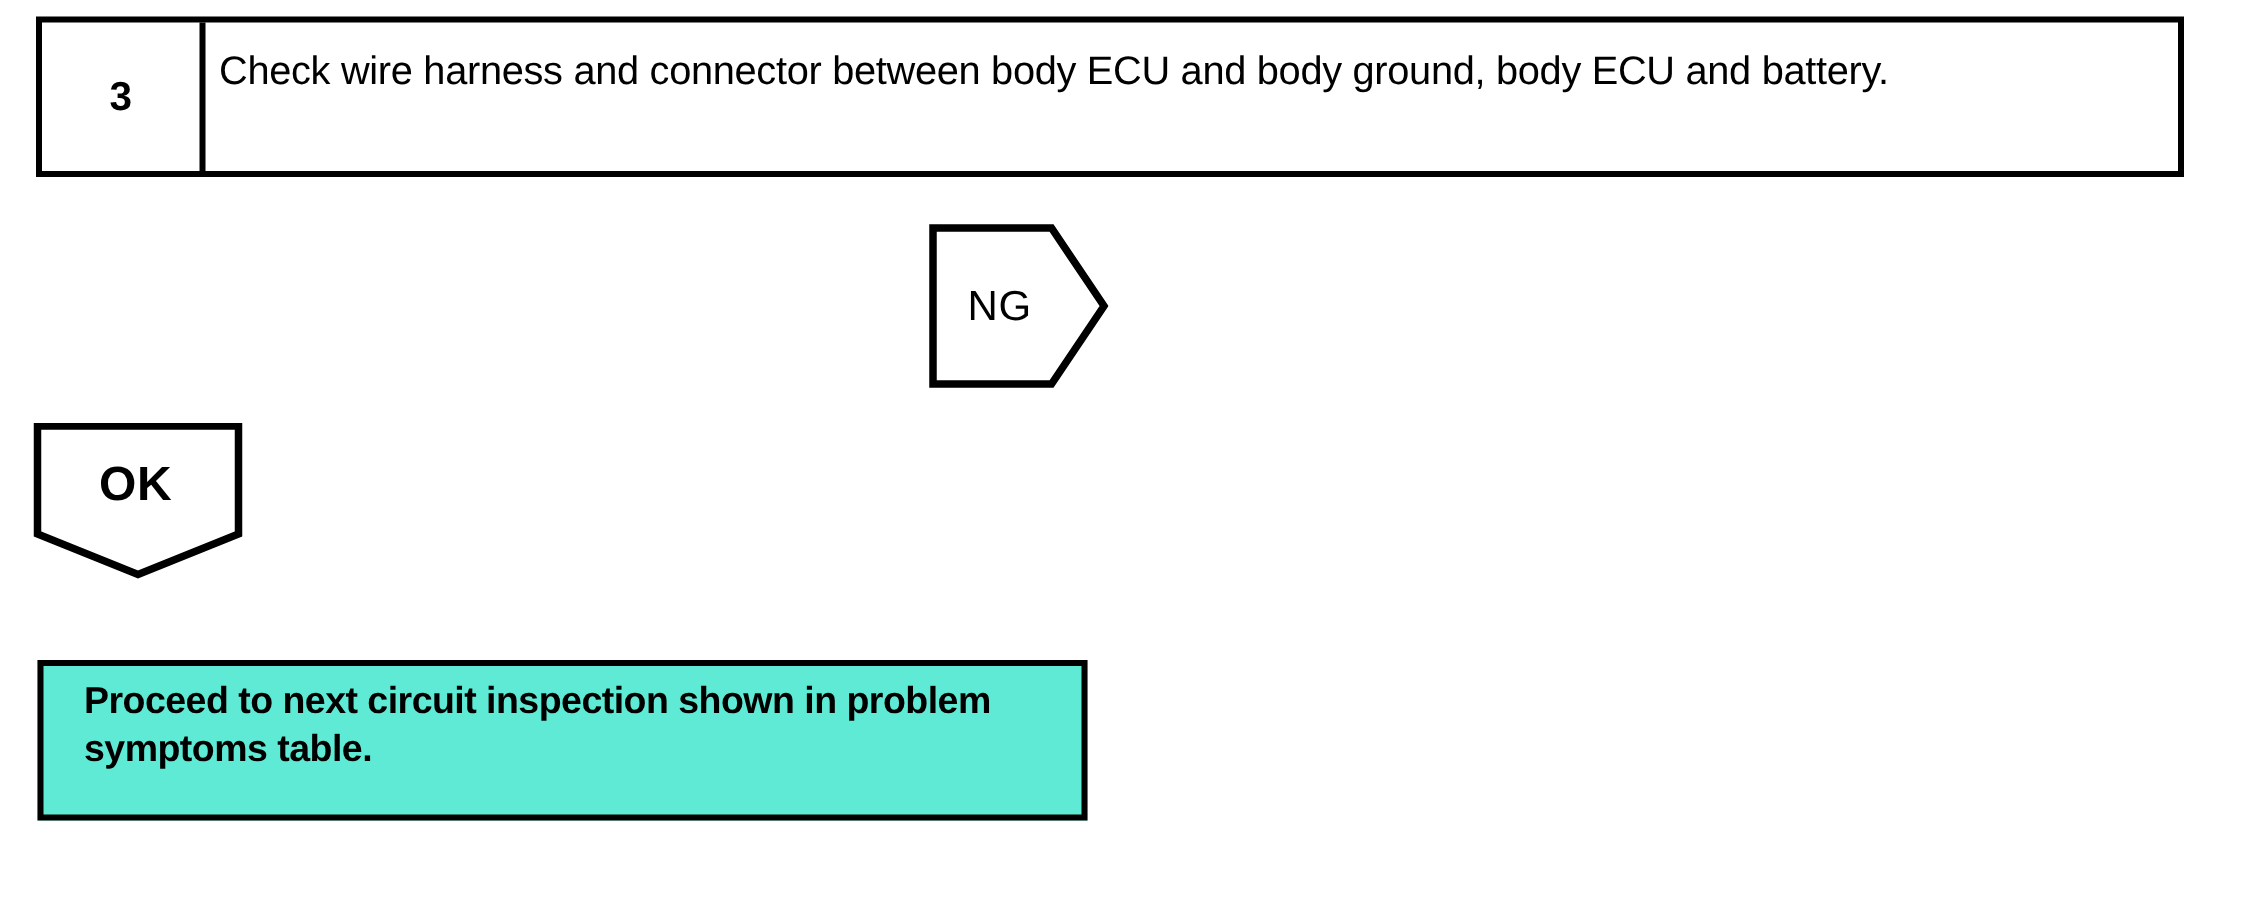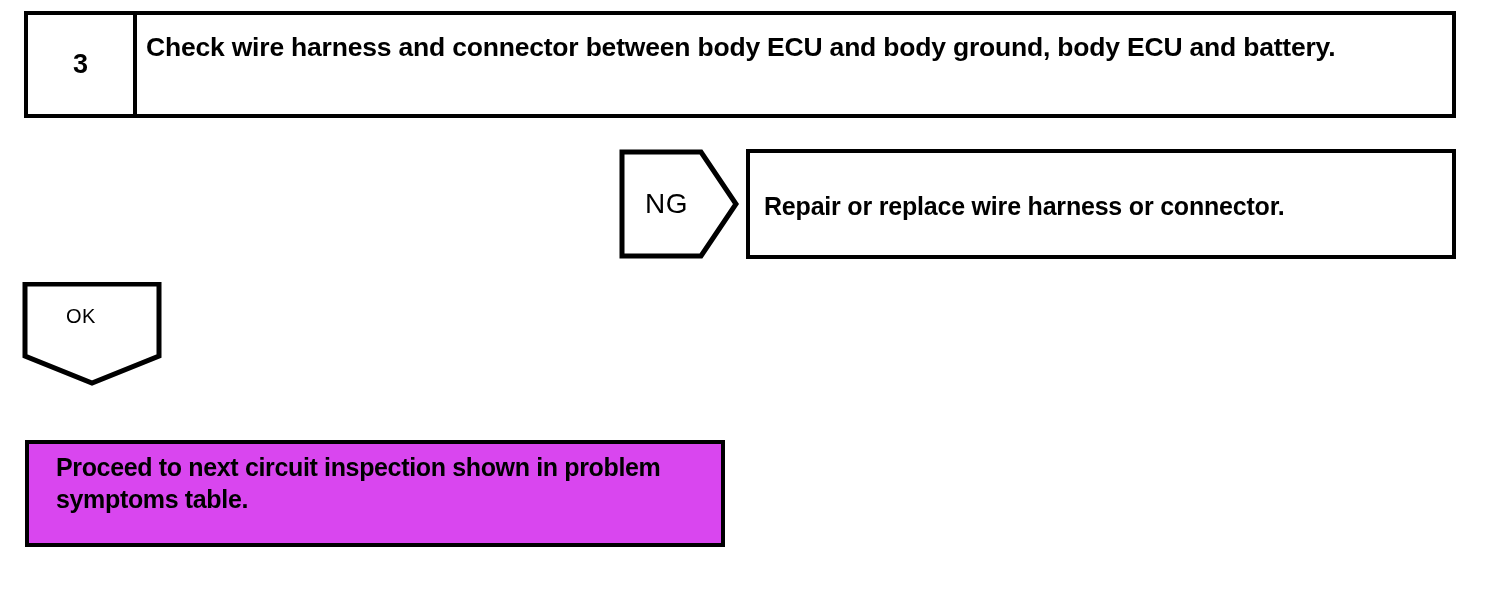--- a/index.html
+++ b/index.html
@@ -48,21 +48,21 @@
     font-weight: bold;
     line-height: 1;
     letter-spacing: 0px;
   }
   .step-text {
     position: absolute;
     left: 118px;
     top: 16px;
     width: 1290px;
     font-size: 26.5px;
-    font-weight: bold;
+    font-weight: normal;
     line-height: 33px;
     letter-spacing: -0.2px;
   }
 
   
   .ng-arrow {
     position: absolute;
     left: 619px;
     top: 149px;
     width: 120px;
@@ -106,36 +106,36 @@
     left: 22px;
     top: 282px;
     width: 140px;
     height: 105px;
   }
   .ok-pent svg { display: block; }
   .ok-label {
     position: absolute;
     left: 66px;
     top: 306px;
-    font-size: 20px;
-    font-weight: normal;
+    font-size: 32px;
+    font-weight: bold;
     line-height: 1;
     letter-spacing: 0.5px;
   }
 
   
   .proceed-box {
     position: absolute;
     left: 25px;
     top: 440px;
     width: 700px;
     height: 107px;
     border: 4px solid #000;
     box-sizing: border-box;
-    background: #d946ef;
+    background: #5eead4;
     padding-left: 35px;
   }
   .proceed-text {
     position: absolute;
     left: 27px;
     top: 7px;
     width: 650px;
     font-size: 25px;
     font-weight: bold;
     font-stretch: condensed;
@@ -156,23 +156,20 @@
     <div class="step-text">Check wire harness and connector between body ECU and body ground, body ECU and battery.</div>
   </div>
 
   <div class="ng-arrow">
     <svg width="120" height="110" viewBox="0 0 120 110" xmlns="http://www.w3.org/2000/svg">
       <polygon points="3,3 82,3 117,55 82,107 3,107" fill="#ffffff" stroke="#000000" stroke-width="5" stroke-linejoin="miter"></polygon>
     </svg>
   </div>
   <div class="ng-label">NG</div>
 
-  <div class="repair-box">
-    <div class="repair-text">Repair or replace wire harness or connector.</div>
-  </div>
 
   <div class="ok-pent">
     <svg width="140" height="105" viewBox="0 0 140 105" xmlns="http://www.w3.org/2000/svg">
       <polygon points="3,2 137,2 137,74 70,101 3,74" fill="#ffffff" stroke="#000000" stroke-width="5" stroke-linejoin="miter"></polygon>
     </svg>
   </div>
   <div class="ok-label">OK</div>
 
   <div class="proceed-box">
     <div class="proceed-text">Proceed to next circuit inspection shown in problem symptoms table.</div>

